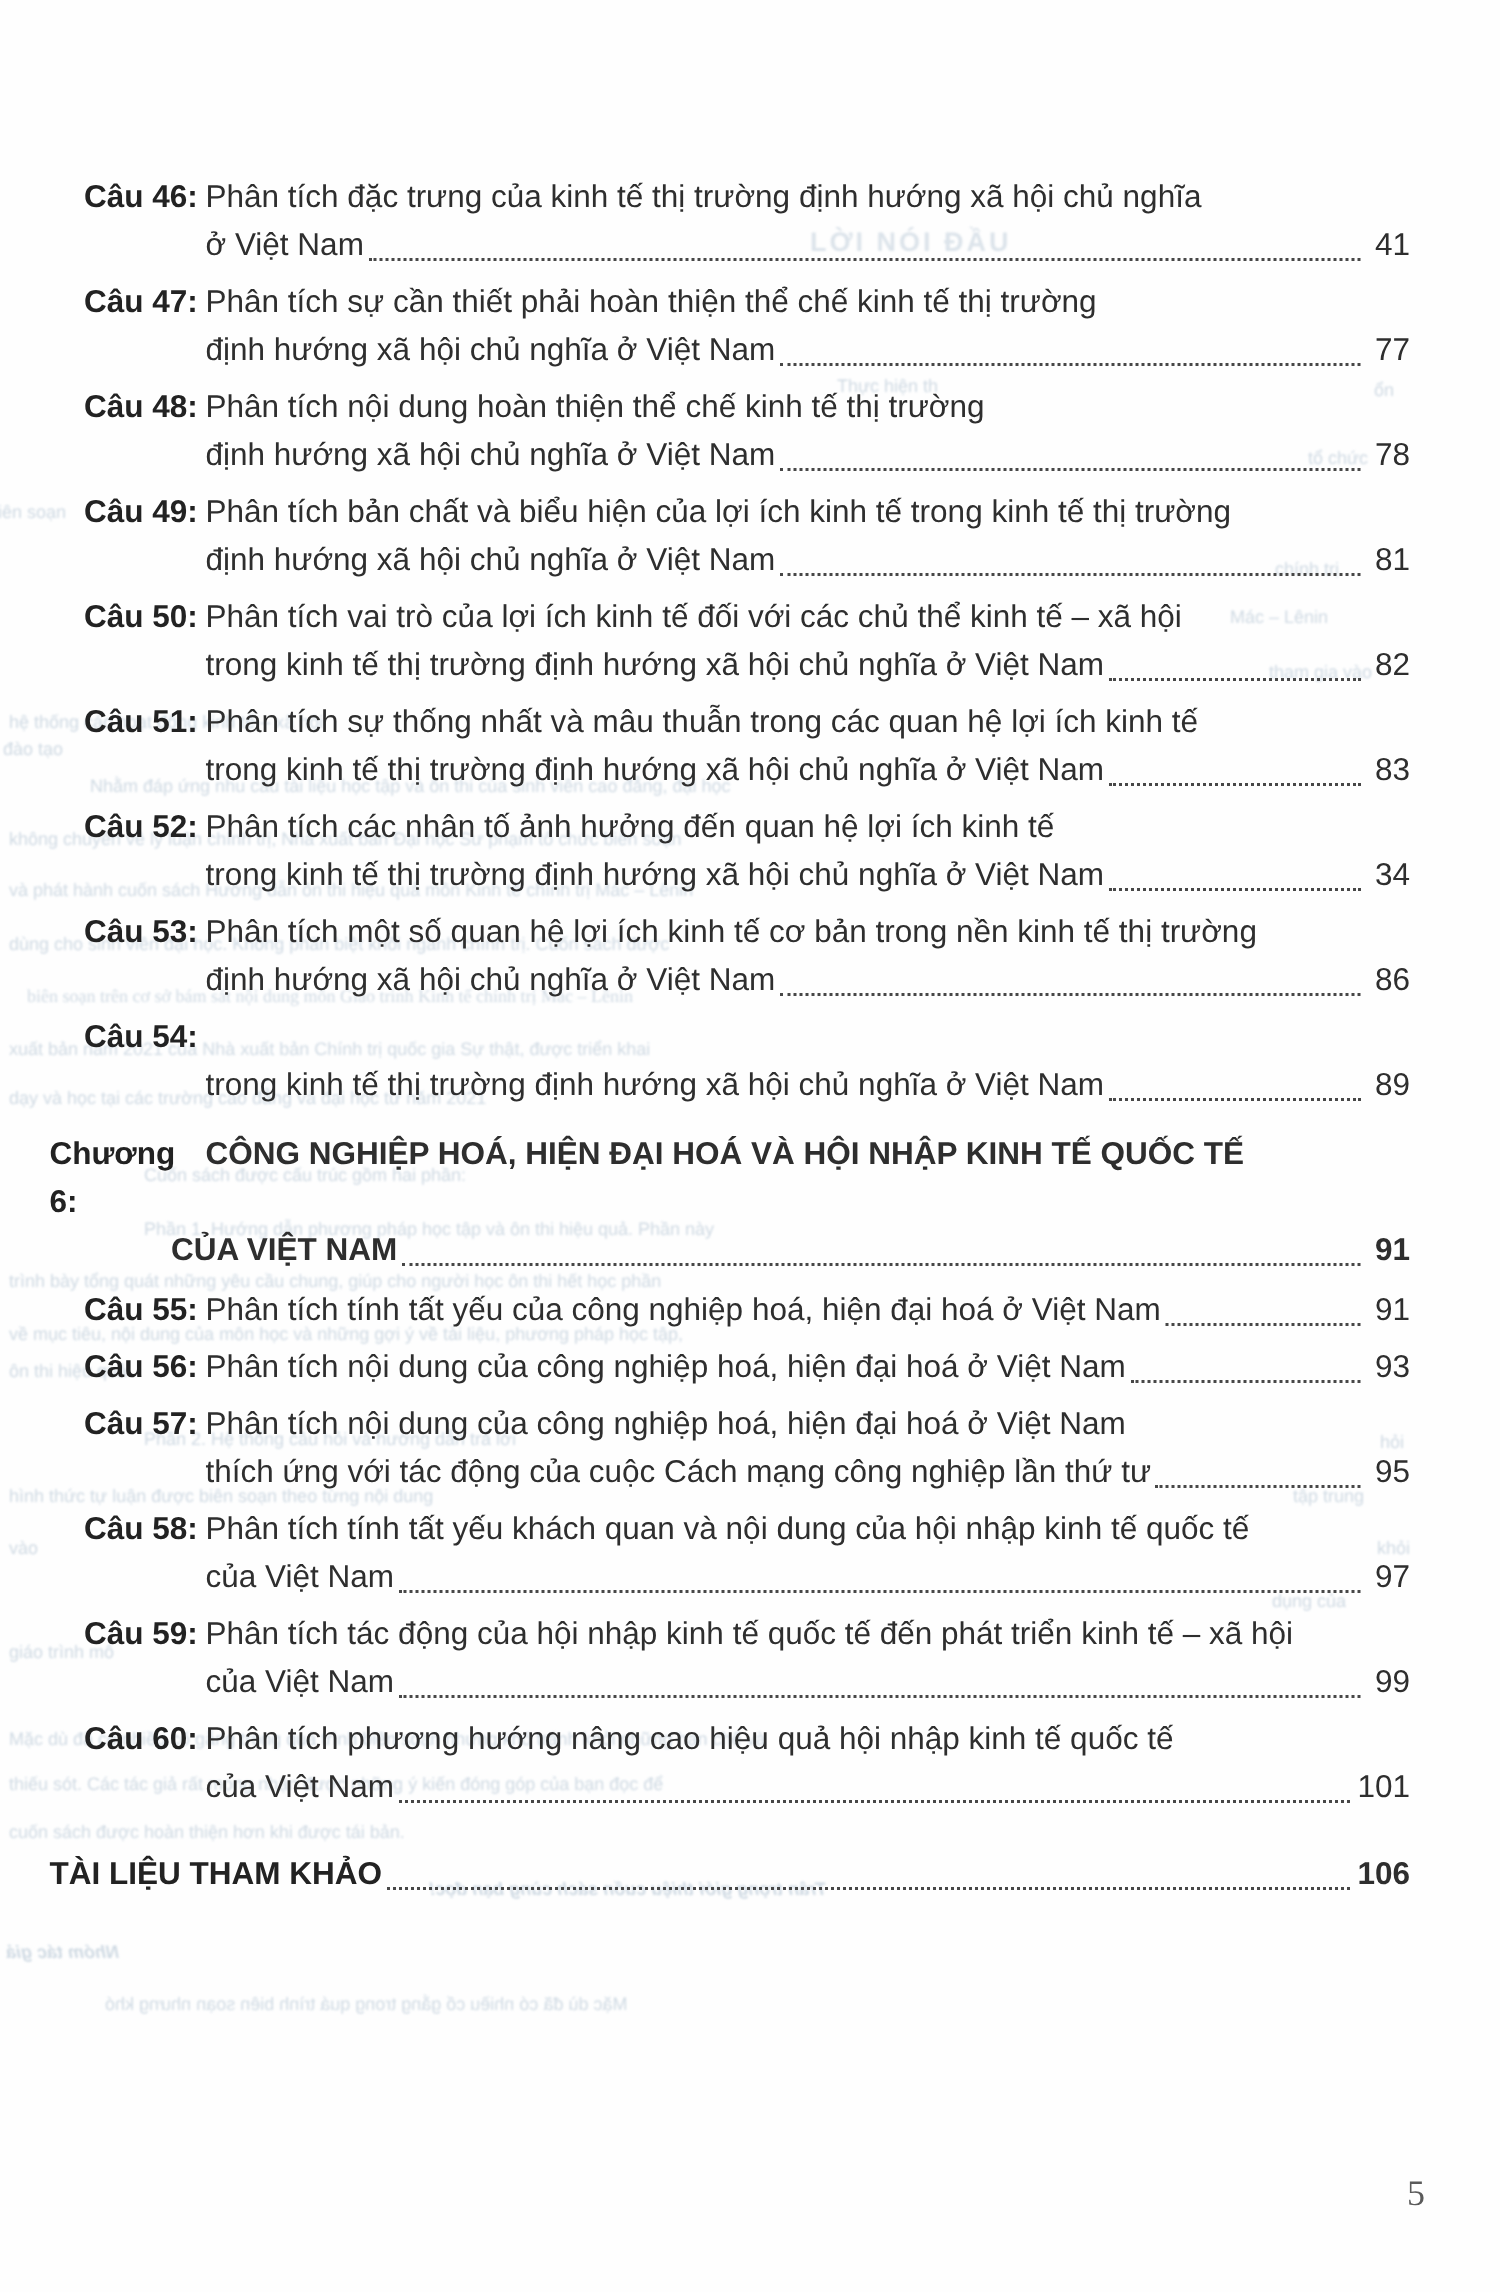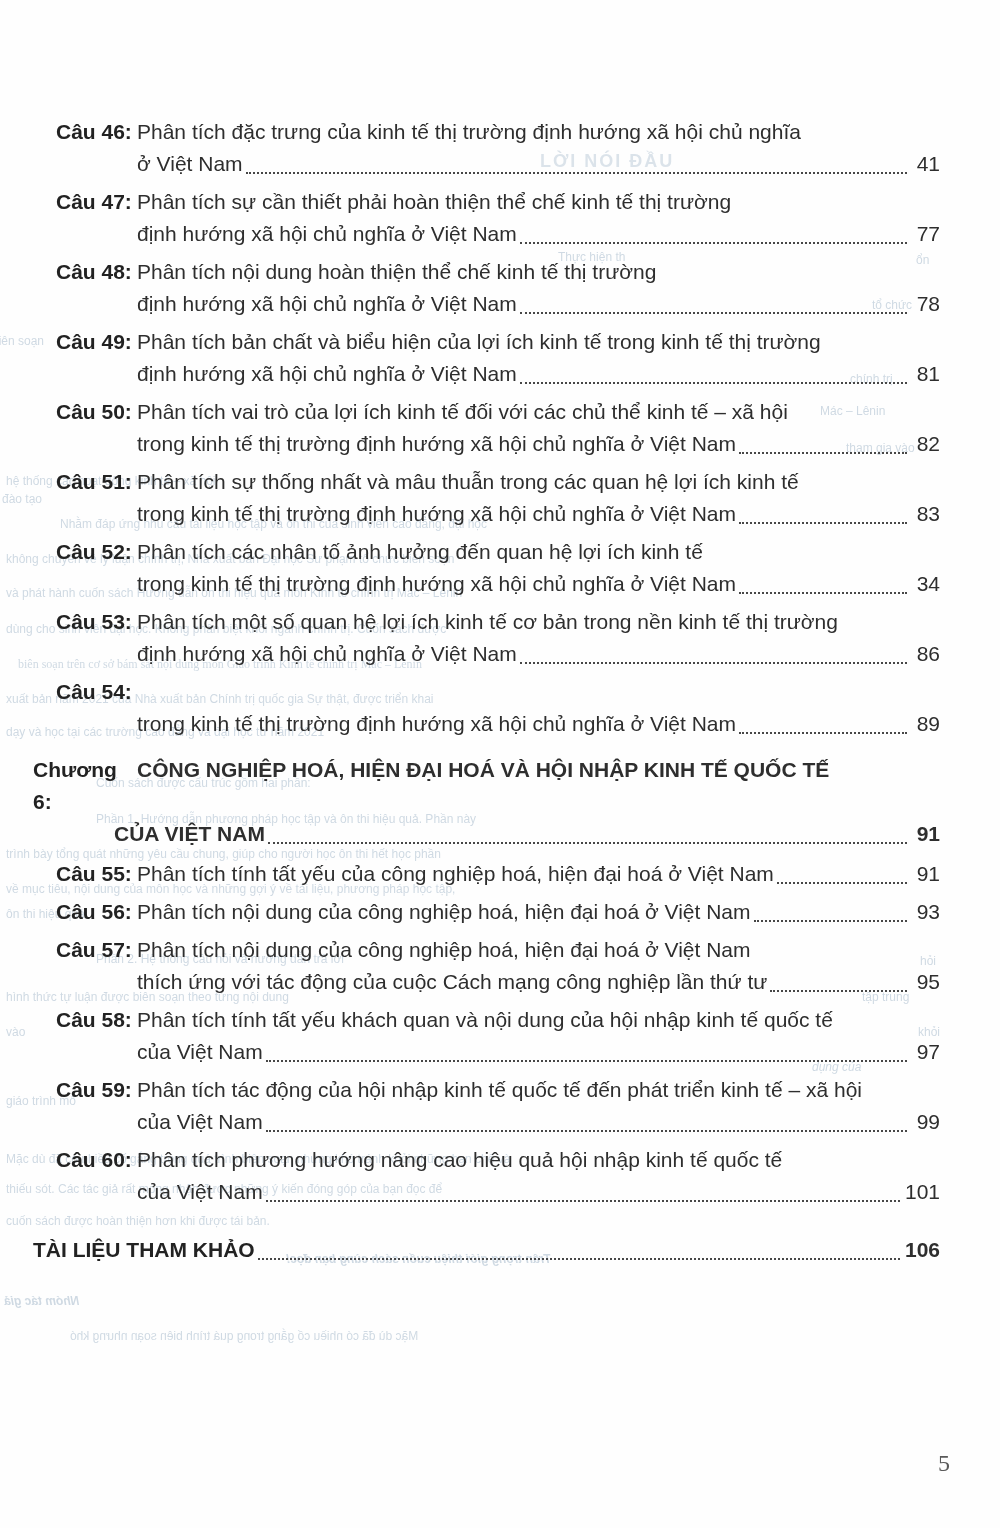--- a/index.html
+++ b/index.html
@@ -81,21 +81,21 @@
       <span style="top: 808px; left: 96px;">Phần 1. Hướng dẫn phương pháp học tập và ôn thi hiệu quả. Phần này</span>
       <span style="top: 843px; left: 6px;">trình bày tổng quát những yêu cầu chung, giúp cho người học ôn thi hết học phần</span>
       <span style="top: 878px; left: 6px;">về mục tiêu, nội dung của môn học và những gợi ý về tài liệu, phương pháp học tập,</span>
       <span style="top: 903px; left: 6px;">ôn thi hiệu quả</span>
       <span style="top: 948px; left: 96px;">Phần 2. Hệ thống câu hỏi và hướng dẫn trả lời</span>
       <span style="top: 950px; left: 920px;">hỏi</span>
       <span style="top: 986px; left: 6px;">hình thức tự luận được biên soạn theo từng nội dung</span>
       <span style="top: 986px; left: 862px;">tập trung</span>
       <span style="top: 1021px; left: 6px;">vào</span>
       <span style="top: 1021px; left: 918px;">khỏi</span>
-      <span style="top: 1056px; left: 812px; font-style: italic;">dụng của</span>
+      <span style="top: 1056px; left: 848px;">dụng của</span>
       <span style="top: 1090px; left: 6px;">giáo trình mô</span>
       <span style="top: 1148px; left: 6px;">Mặc dù đã có nhiều cố gắng trong quá trình biên soạn nhưng khó tránh khỏi những hạn chế và</span>
       <span style="top: 1178px; left: 6px;">thiếu sót. Các tác giả rất mong nhận được những ý kiến đóng góp của bạn đọc để</span>
       <span style="top: 1210px; left: 6px;">cuốn sách được hoàn thiện hơn khi được tái bản.</span>
       <span class="b i mir" style="top: 1248px; left: 286px;">Trân trọng giới thiệu cuốn sách cùng bạn đọc!</span>
       <span class="b i mir" style="top: 1290px; left: 4px;">Nhóm tác giả</span>
       <span class="mir" style="top: 1325px; left: 70px;">Mặc dù đã có nhiều cố gắng trong quá trình biên soạn nhưng khó</span>
     </div>
   <div class="toc" id="toc-list">
       <div class="entry">

